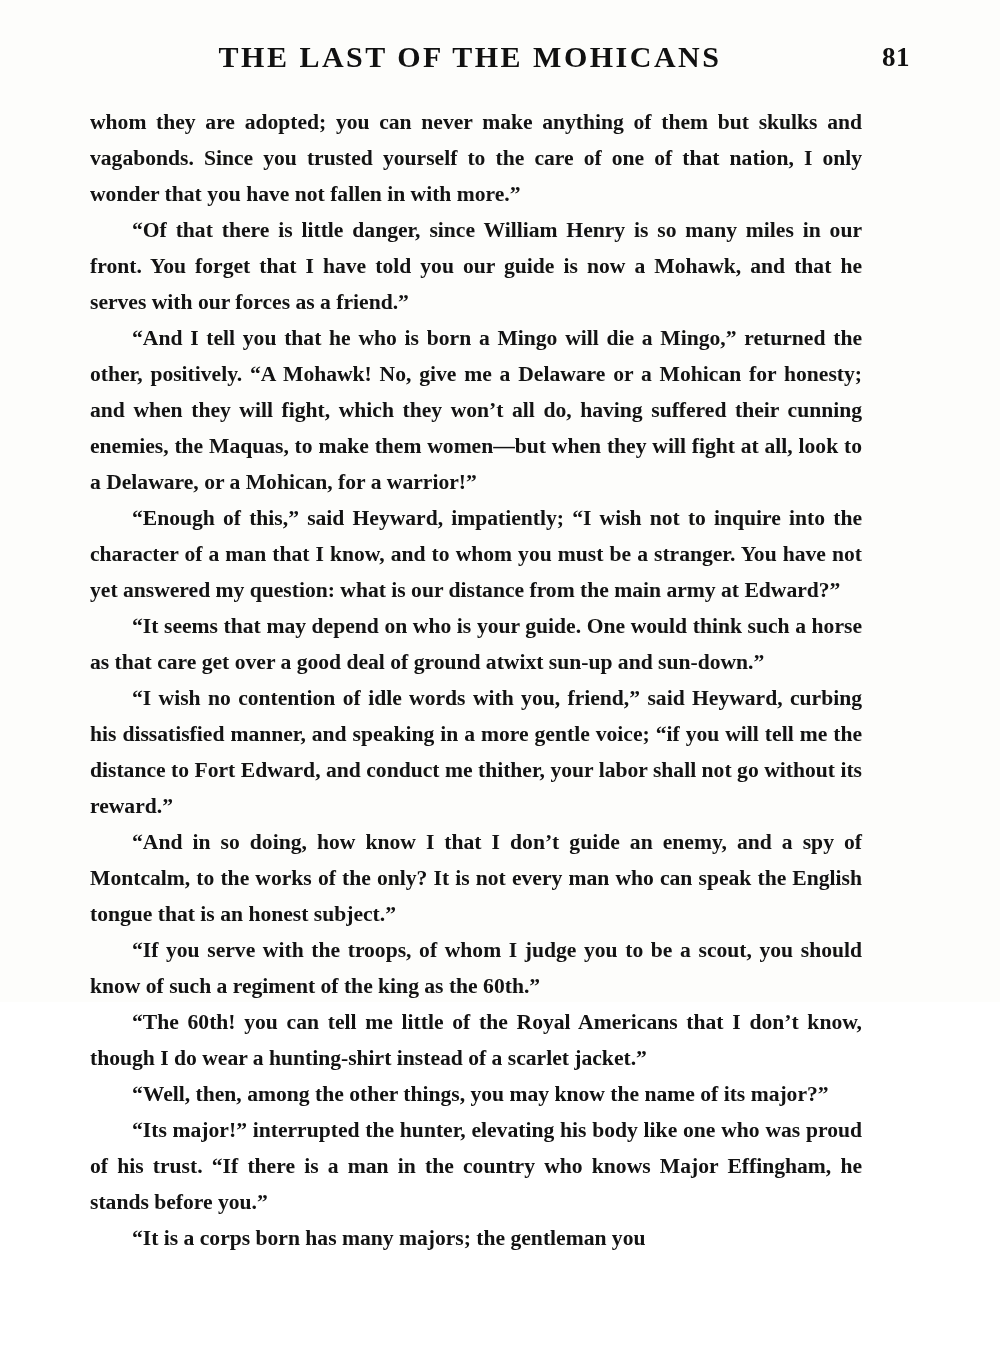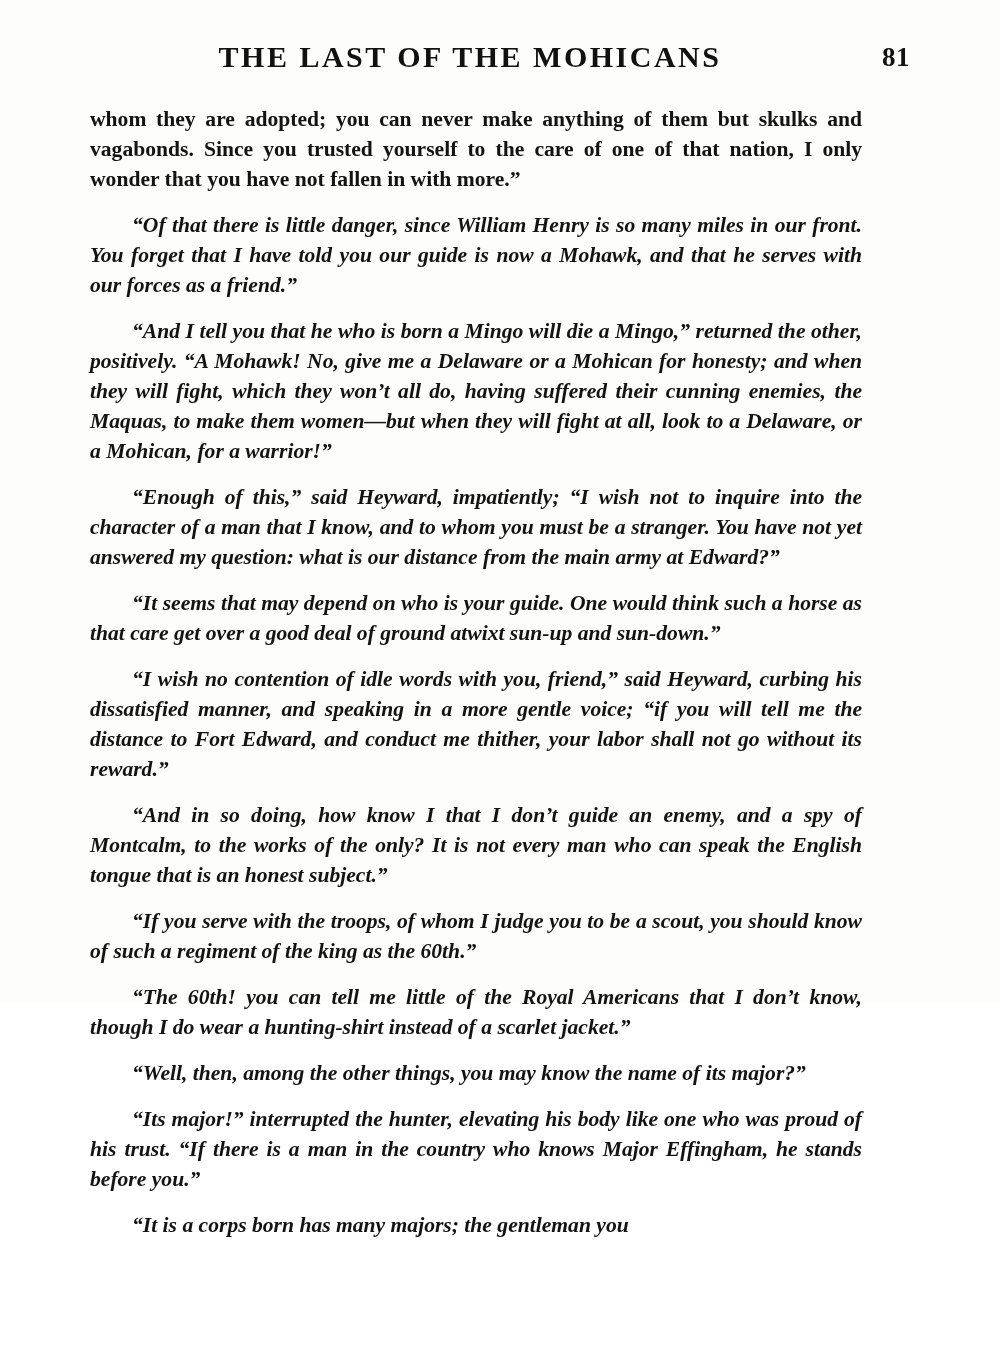--- a/index.html
+++ b/index.html
@@ -52,35 +52,34 @@
     color: #111;
     letter-spacing: 0.5px;
     margin-left: 48px;
   }
   .body-text {
     position: absolute;
     left: 90px;
     top: 104px;
     width: 772px;
     font-size: 21.6px;
-    line-height: 30px;
+    line-height: 36px;
     text-align: justify;
     text-justify: inter-word;
     color: #131313;
   }
   .body-text p {
     margin: 0;
     text-indent: 0;
   }
   .body-text p.indent {
     text-indent: 42px;
   }
   .body-text p + p {
-    margin-top: 16px;
-    font-style: italic;
+    margin-top: 0;
   }
   
   .body-text, .running-title, .page-number {
     -webkit-font-smoothing: antialiased;
     font-weight: 600;
   }
 </style>
 </head>
 <body>
 

